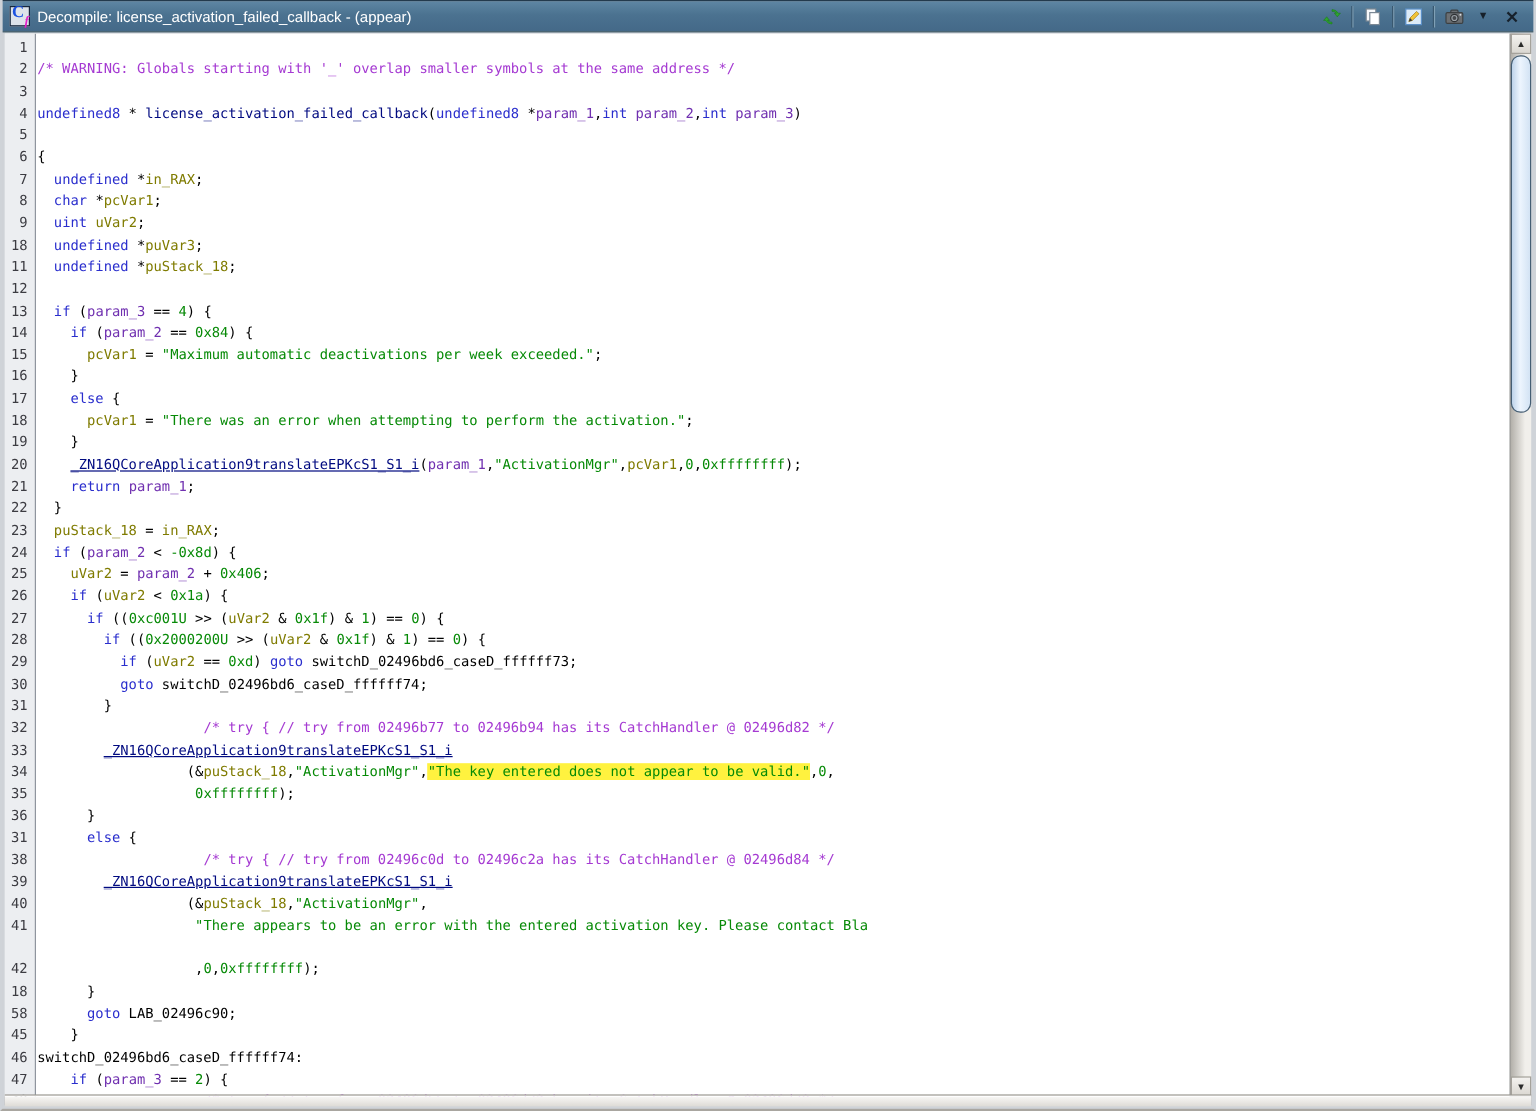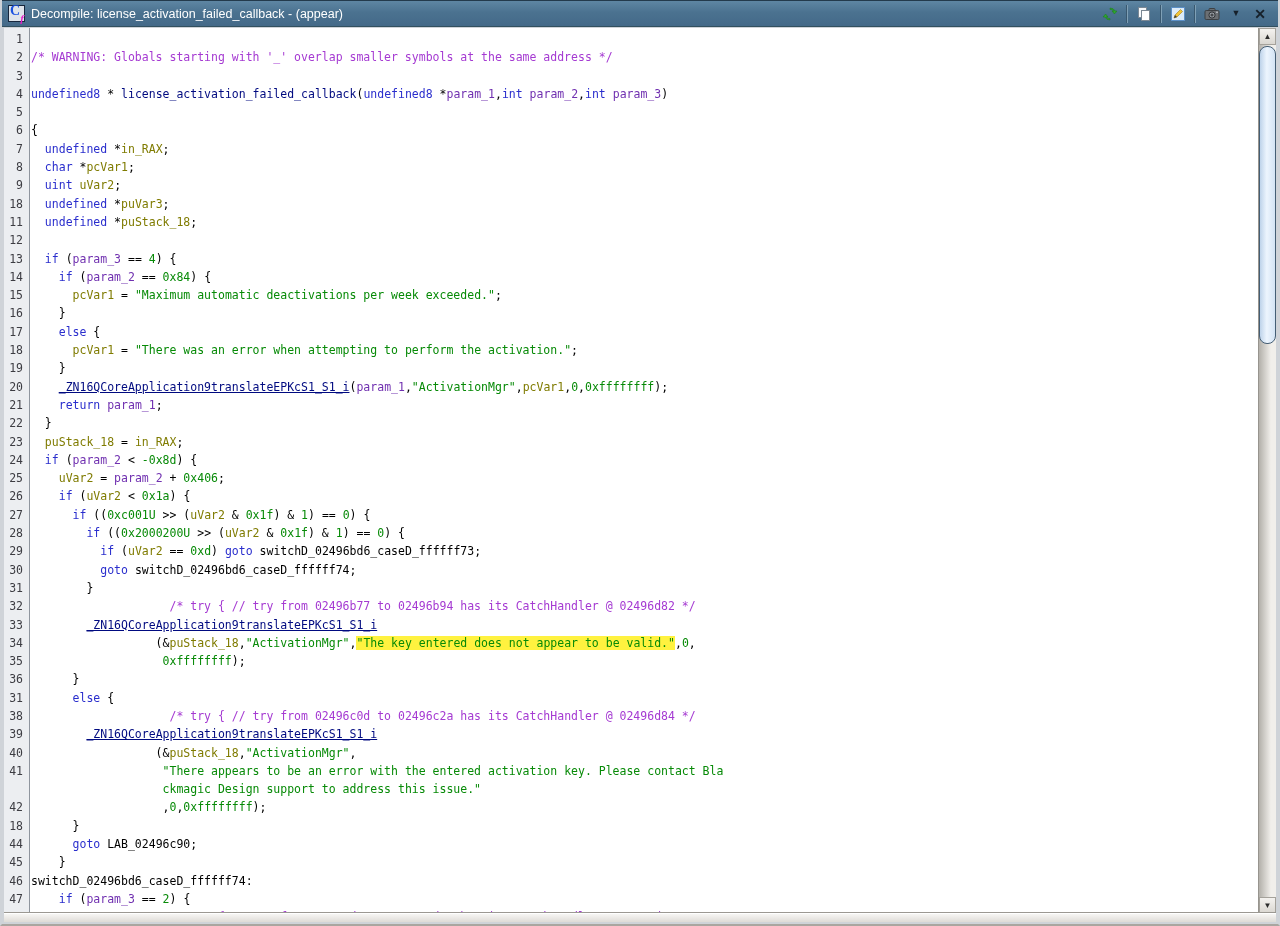--- a/index.html
+++ b/index.html
@@ -176,24 +176,24 @@
         <div class="row"><span class="ln">32</span><span class="lc"><span class="tk-d">                    </span><span class="tk-c">/* try { // try from 02496b77 to 02496b94 has its CatchHandler @ 02496d82 */</span></span></div>
         <div class="row"><span class="ln">33</span><span class="lc"><span class="tk-d">        </span><span class="tk-f">_ZN16QCoreApplication9translateEPKcS1_S1_i</span></span></div>
         <div class="row"><span class="ln">34</span><span class="lc"><span class="tk-d">                  (&amp;</span><span class="tk-v">puStack_18</span><span class="tk-d">,</span><span class="tk-s">"ActivationMgr"</span><span class="tk-d">,</span><span class="tk-h">"The key entered does not appear to be valid."</span><span class="tk-d">,</span><span class="tk-n">0</span><span class="tk-d">,</span></span></div>
         <div class="row"><span class="ln">35</span><span class="lc"><span class="tk-d">                   </span><span class="tk-n">0xffffffff</span><span class="tk-d">);</span></span></div>
         <div class="row"><span class="ln">36</span><span class="lc"><span class="tk-d">      }</span></span></div>
         <div class="row"><span class="ln">31</span><span class="lc"><span class="tk-d">      </span><span class="tk-k">else</span><span class="tk-d"> {</span></span></div>
         <div class="row"><span class="ln">38</span><span class="lc"><span class="tk-d">                    </span><span class="tk-c">/* try { // try from 02496c0d to 02496c2a has its CatchHandler @ 02496d84 */</span></span></div>
         <div class="row"><span class="ln">39</span><span class="lc"><span class="tk-d">        </span><span class="tk-f">_ZN16QCoreApplication9translateEPKcS1_S1_i</span></span></div>
         <div class="row"><span class="ln">40</span><span class="lc"><span class="tk-d">                  (&amp;</span><span class="tk-v">puStack_18</span><span class="tk-d">,</span><span class="tk-s">"ActivationMgr"</span><span class="tk-d">,</span></span></div>
         <div class="row"><span class="ln">41</span><span class="lc"><span class="tk-d">                   </span><span class="tk-s">"There appears to be an error with the entered activation key. Please contact Bla</span></span></div>
-        <div class="row"><span class="ln"></span><span class="lc"><span class="tk-d">                   </span><span class="tk-s">ckmagic Design support to address this issue."</span></span></div>
+        <div class="row"><span class="ln"></span></div>
         <div class="row"><span class="ln">42</span><span class="lc"><span class="tk-d">                   ,</span><span class="tk-n">0</span><span class="tk-d">,</span><span class="tk-n">0xffffffff</span><span class="tk-d">);</span></span></div>
         <div class="row"><span class="ln">18</span><span class="lc"><span class="tk-d">      }</span></span></div>
-        <div class="row"><span class="ln">44</span><span class="lc"><span class="tk-d">      </span><span class="tk-k">goto</span><span class="tk-d"> LAB_02496c90;</span></span></div>
+        <div class="row"><span class="ln">58</span><span class="lc"><span class="tk-d">      </span><span class="tk-k">goto</span><span class="tk-d"> LAB_02496c90;</span></span></div>
         <div class="row"><span class="ln">45</span><span class="lc"><span class="tk-d">    }</span></span></div>
         <div class="row"><span class="ln">46</span><span class="lc"><span class="tk-d">switchD_02496bd6_caseD_ffffff74:</span></span></div>
         <div class="row"><span class="ln">47</span><span class="lc"><span class="tk-d">    </span><span class="tk-k">if</span><span class="tk-d"> (</span><span class="tk-p">param_3</span><span class="tk-d"> == </span><span class="tk-n">2</span><span class="tk-d">) {</span></span></div>
         <div class="row"><span class="ln">48</span><span class="lc"><span class="tk-d">                    </span><span class="tk-c">/* try { // try from 02496d55 to 02496d72 has its CatchHandler @ 02496d78 */</span></span></div>
       </div>
   </div>
 
   <div class="vscroll">
     <div class="sb-btn up">▲</div>
     <div class="sb-thumb"></div>

